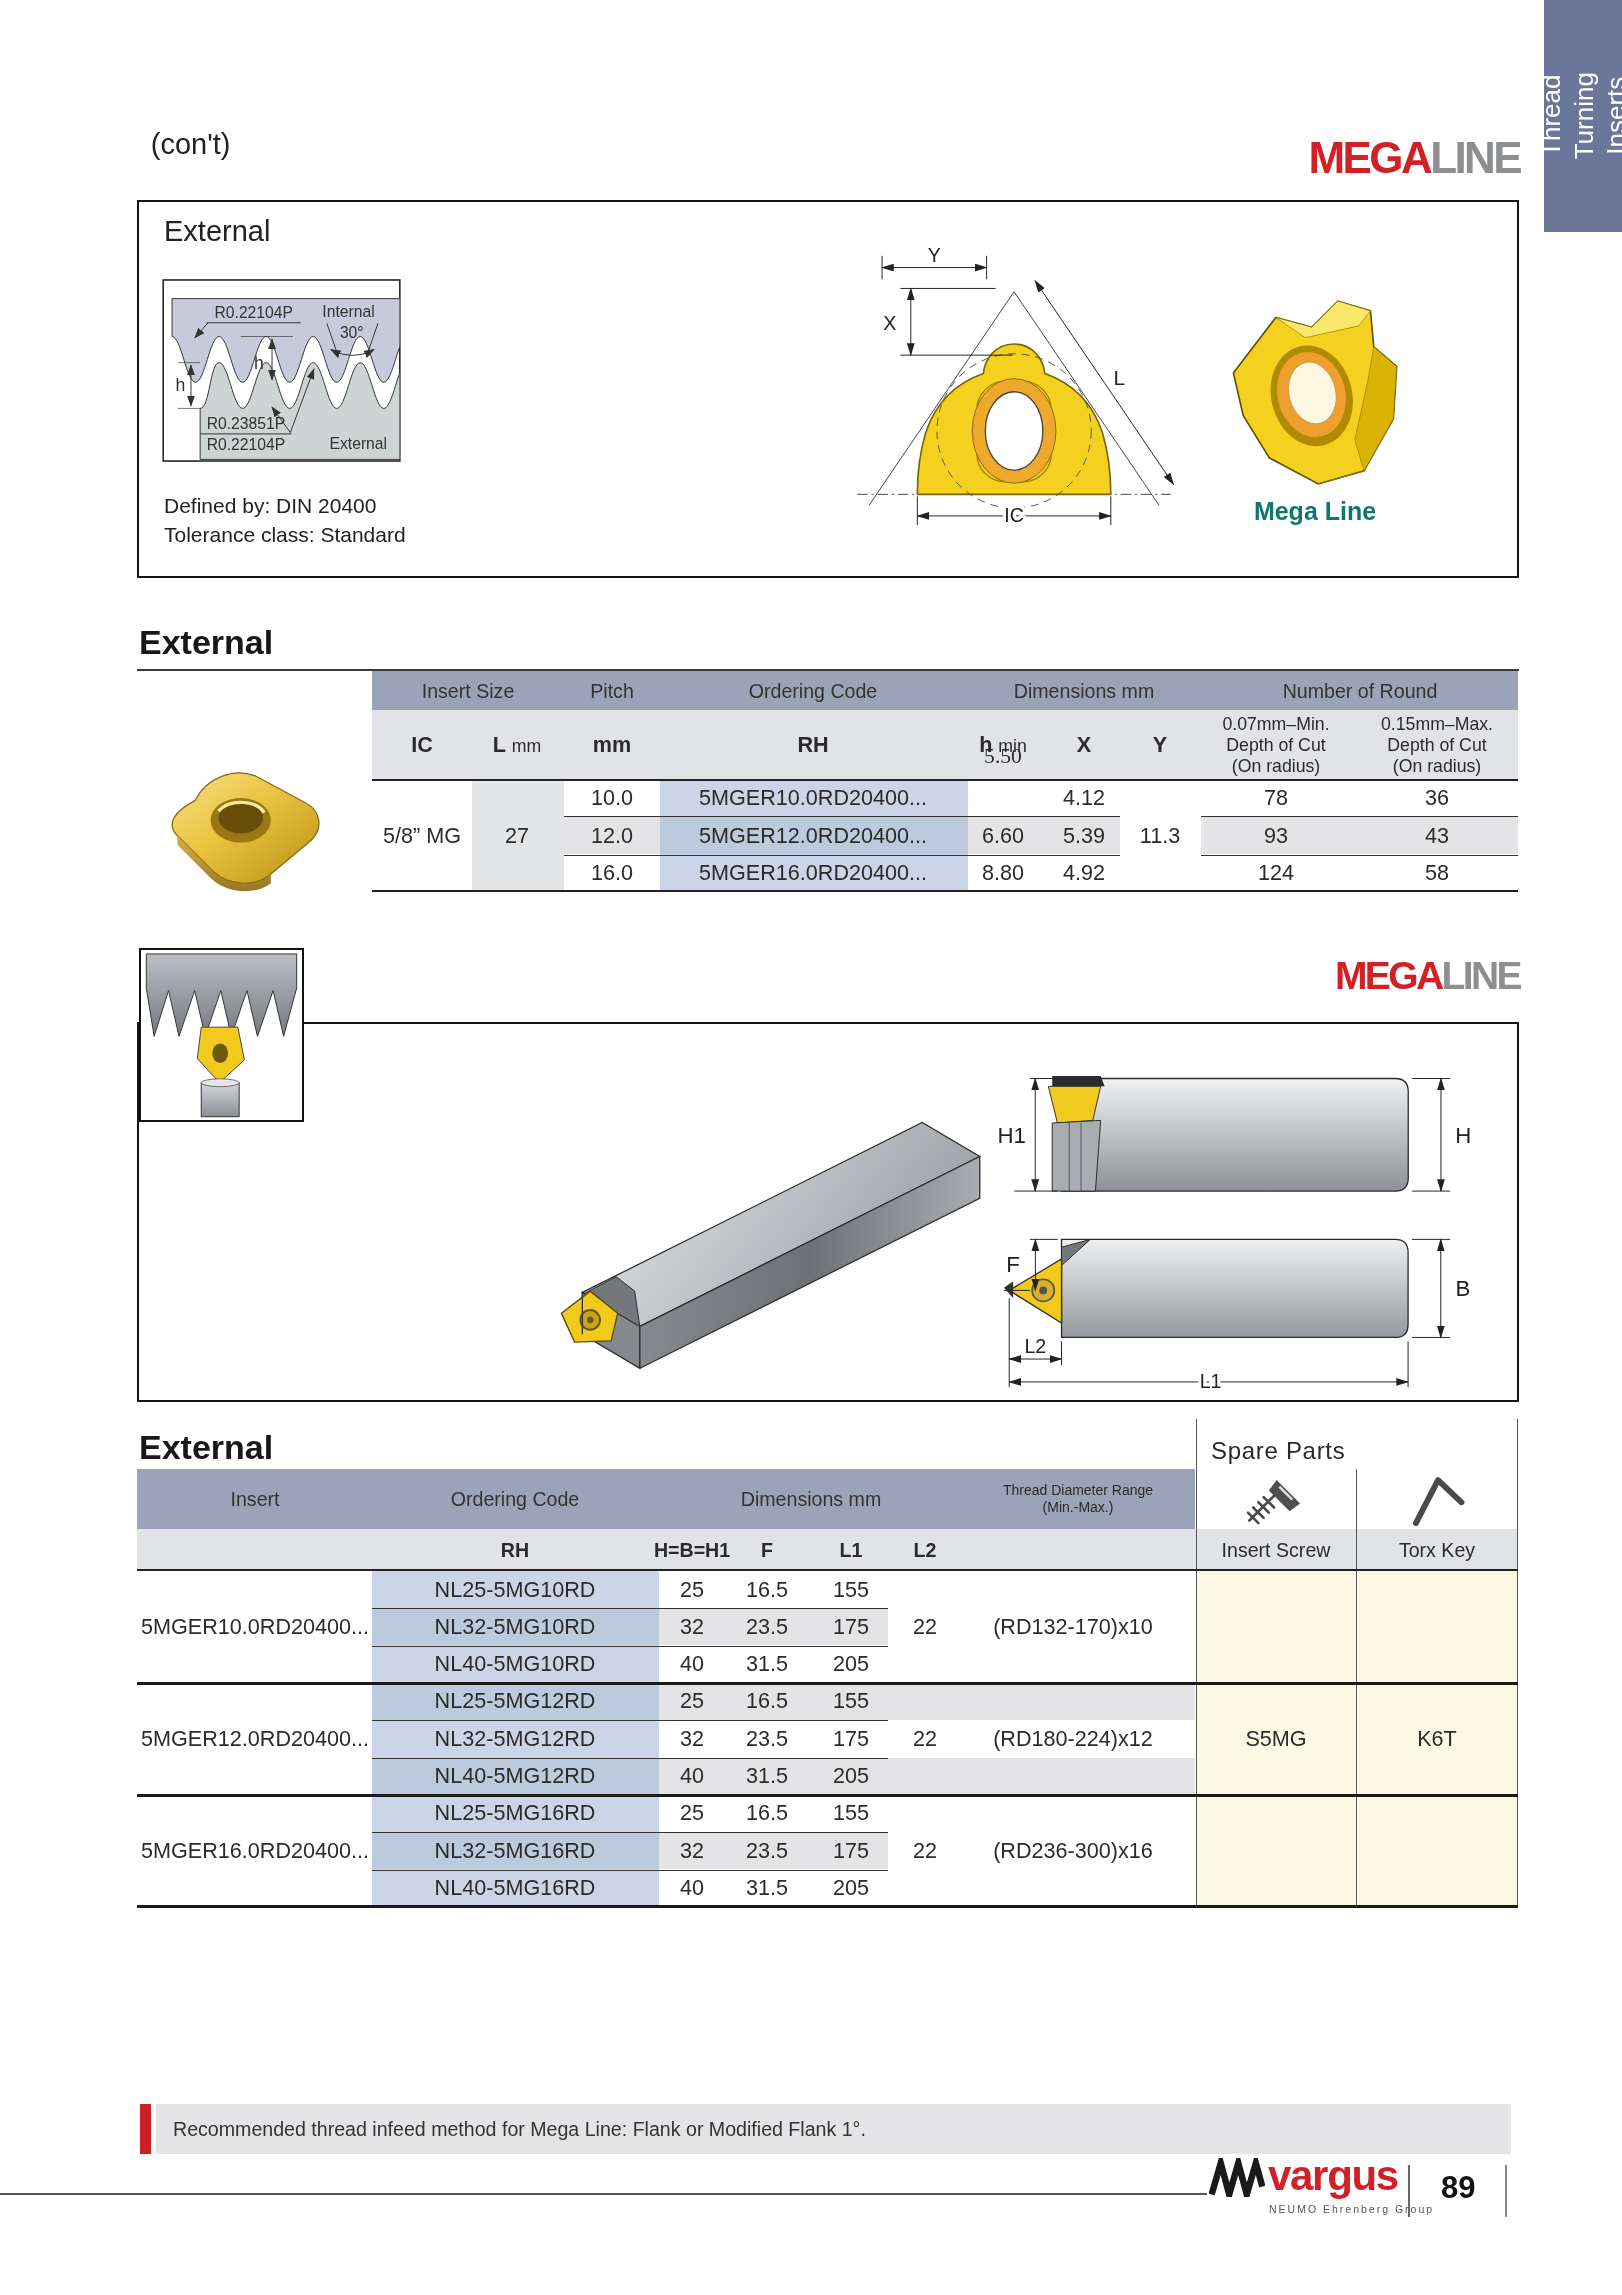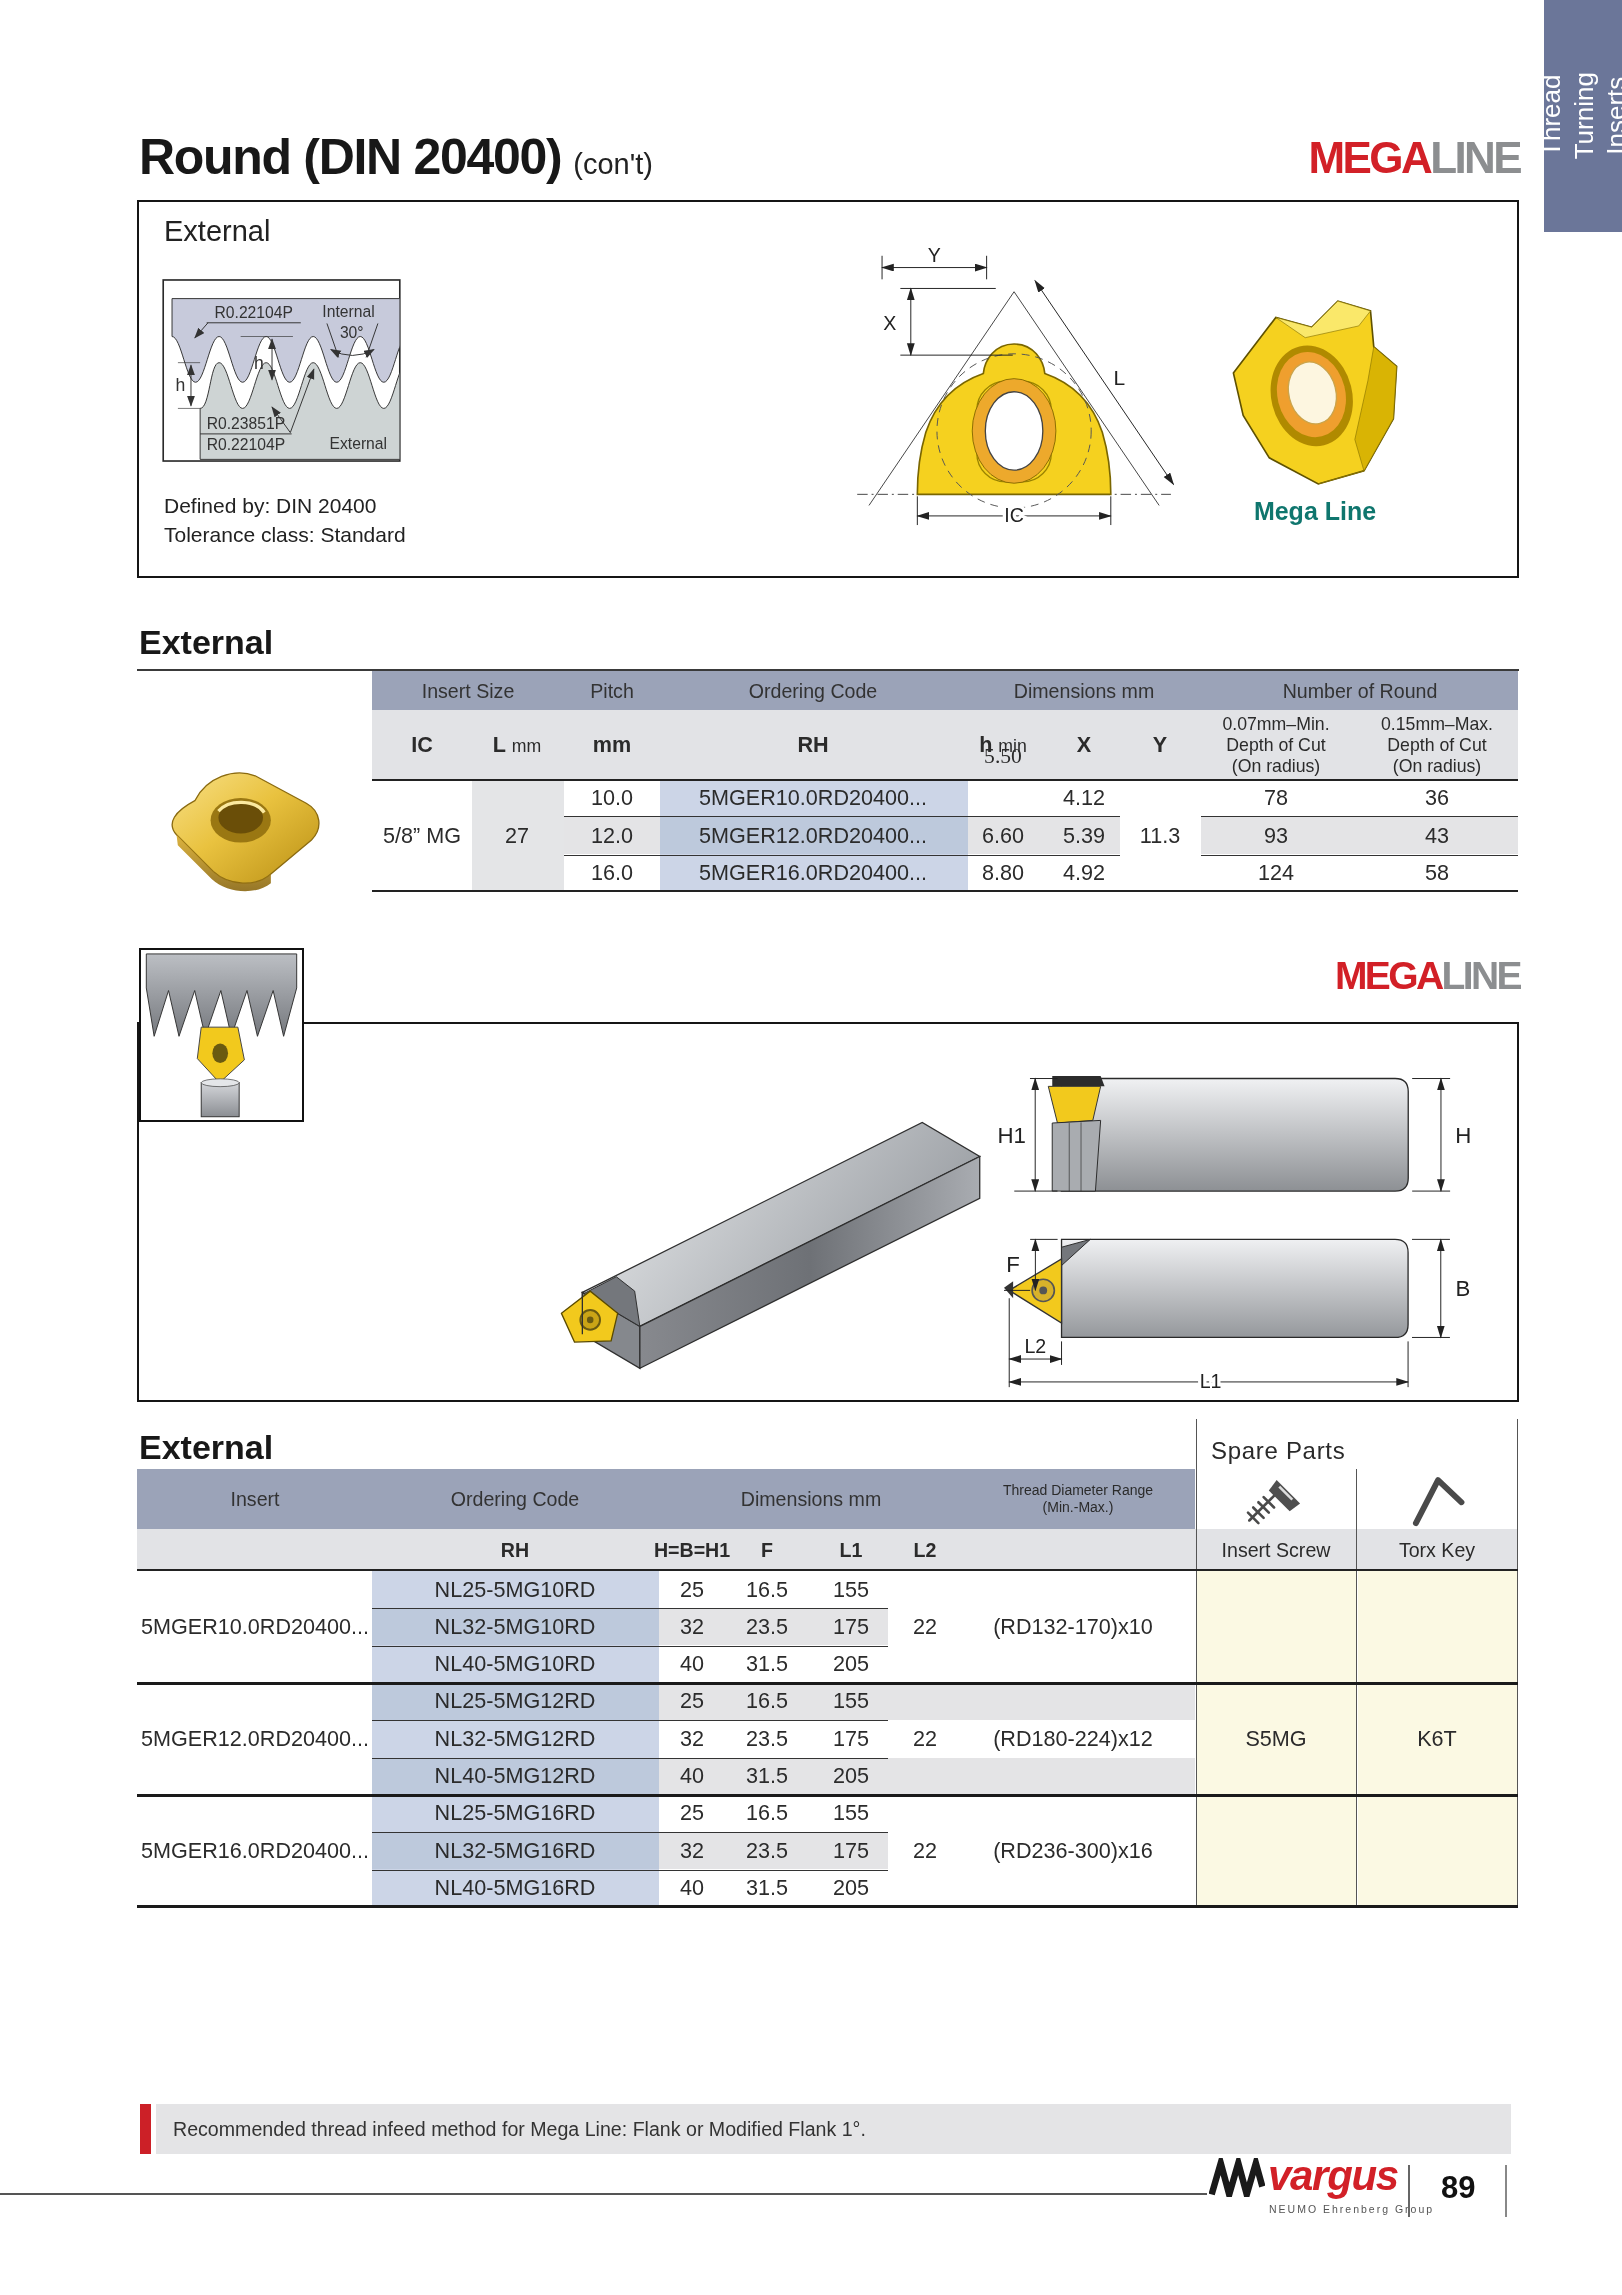--- a/index.html
+++ b/index.html
@@ -31,38 +31,37 @@
   .sec-label { font-size:34px; font-weight:bold; color:#181818; }
   .box { position:absolute; border:2px solid #151515; background:#fff; }
   .hdr-note { font-size:19.6px; color:#333; }
   
   .mlh { position:absolute; transform:translate(-50%,-50%); text-align:center;
          font-size:17.7px; line-height:1.18; color:#2b2b2b; white-space:nowrap; }
   .framed { position:absolute; border:2px solid #111; background:#fff; }
   .note-bar { position:absolute; background:#e4e4e6; display:flex; align-items:center; }
   .note-bar span { font-size:19.6px; color:#333; padding-left:17px; }
   .note-accent { position:absolute; background:#cc2027; }
-  .vargus-word { font-size:42px; font-weight:bold; color:#d22027; letter-spacing:-1.3px;font-style:italic; }
+  .vargus-word { font-size:42px; font-weight:bold; color:#d22027; letter-spacing:-1.3px; }
   .vargus-sub { font-size:10.5px; letter-spacing:2px; color:#555; }
   .pagenum { font-size:31px; font-weight:bold; color:#111; }
   svg text { font-family:"Liberation Sans", sans-serif; }
 </style>
 </head>
 <body>
 
 <div class="page">
 
   <div class="side-tab">
     <div class="side-tab-text"><span>Thread Turning</span><br>
       <span>Inserts</span>
     </div>
   </div>
 
   <div class="abs" style="left:139px; top:128px; display:flex; align-items:baseline;">
-    <span class="page-title">Round (DIN 20400)</span>
     <span class="page-subtitle">(con't)</span>
   </div>
   <div class="abs brand" style="right:103px; top:133px; font-size:44px;">
     <span class="mega">MEGA</span><span class="line">LINE</span>
   </div>
 
   <div class="box" style="left:137px; top:200px; width:1382px; height:378px;"></div>
   <div class="abs" style="left:164px; top:215px; font-size:29px; color:#222;">External</div>
 
   <svg class="abs" style="left:162px; top:279px;" width="239" height="183" viewBox="0 0 365 280">

